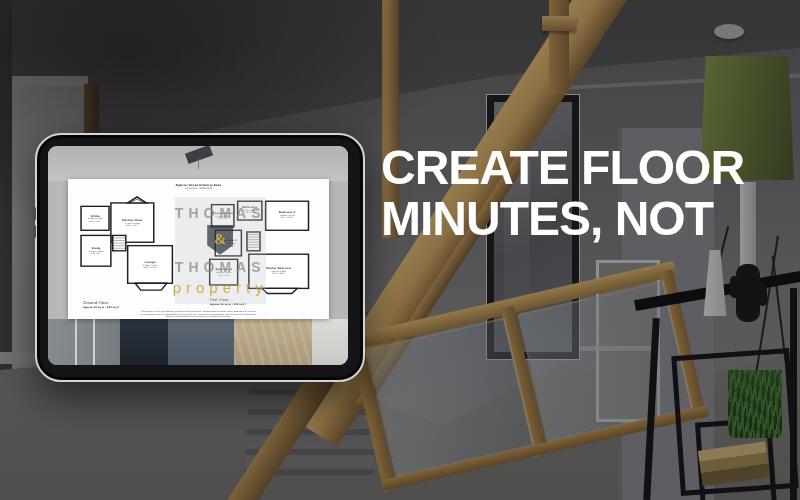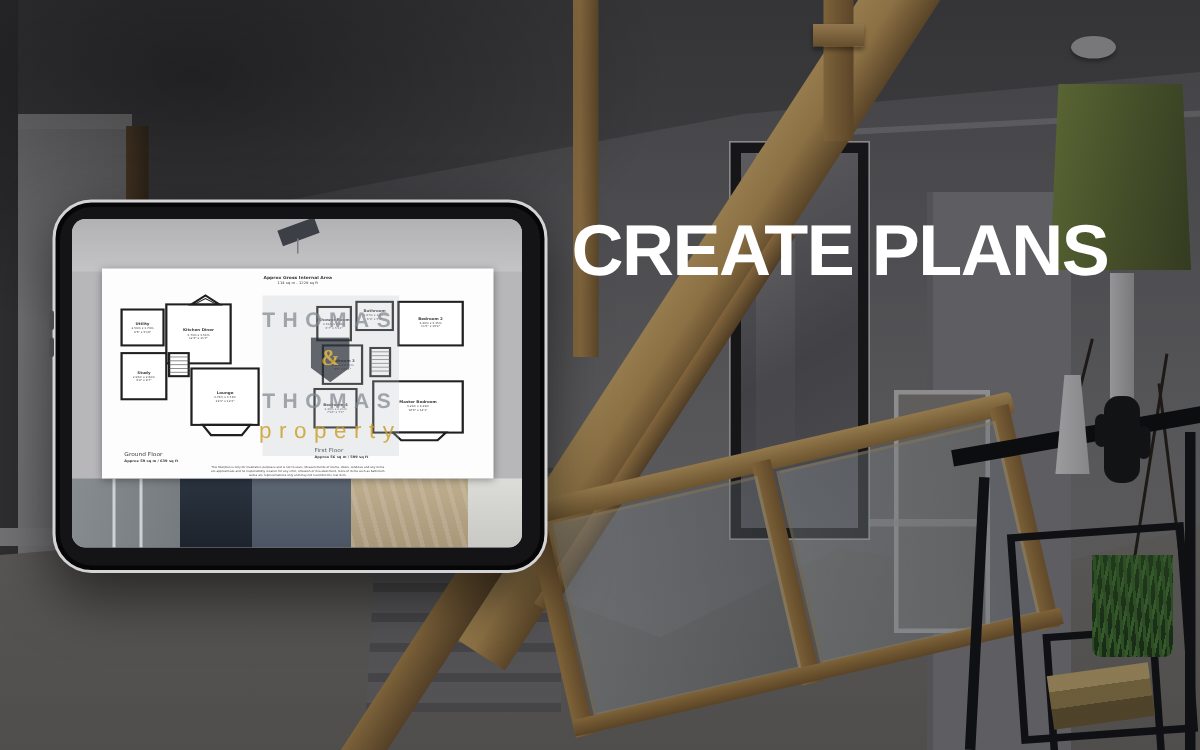--- a/index.html
+++ b/index.html
@@ -328,14 +328,15 @@
           <span class="wm-amp" style="color:#caa233;">&amp;</span>
         </div>
         <div class="wm-word">THOMAS</div>
         <div class="wm-tag" style="color:#caa233;">property</div>
       </div>
     </div>
   </div>
 </div>
 
 <h1 class="abs headline" style="margin:0;">
-  <div>CREATE PLANS</div>
+  <div>CREATE FLOOR</div>
+  <div>MINUTES, NOT</div>
 </h1>
 
 </body></html>

